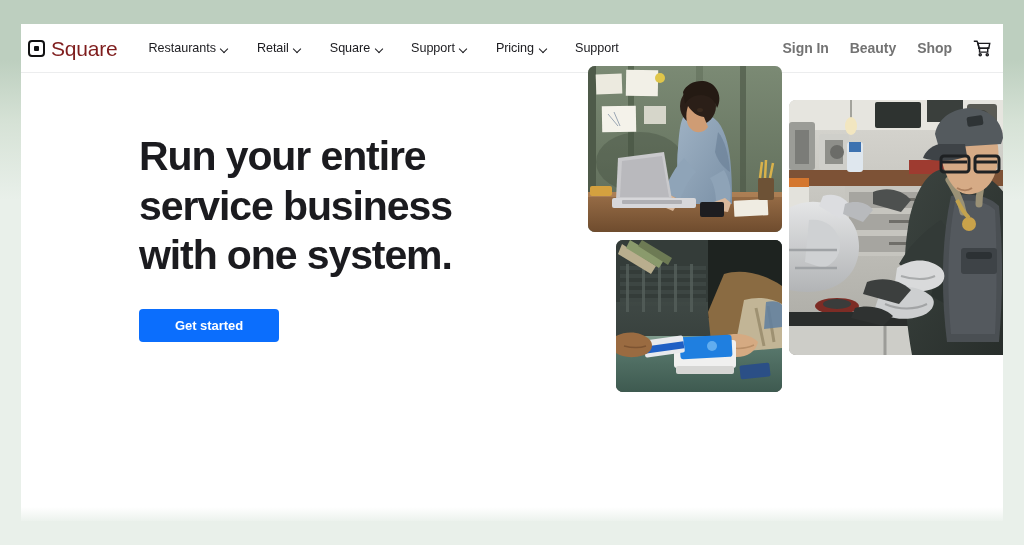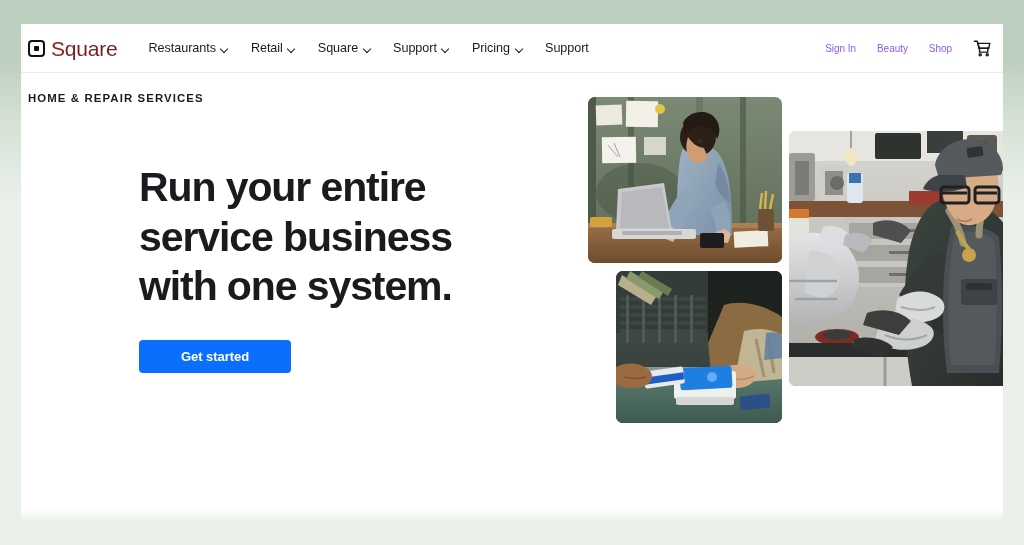--- a/index.html
+++ b/index.html
@@ -86,21 +86,21 @@
     font-size: 21px;
     font-weight: 500;
     color: #7f1d1d;
     letter-spacing: -0.2px;
     line-height: 1;
   }
 
   .nav-links {
     display: flex;
     align-items: center;
-    gap: 22px;
+    gap: 28px;
   }
   .nav-link {
     display: flex;
     align-items: center;
     gap: 5px;
     font-size: 12.6px;
     font-weight: 500;
     color: #1b1b1f;
     letter-spacing: -0.05px;
     cursor: pointer;
@@ -122,23 +122,23 @@
     transform: rotate(45deg);
   }
 
   .nav-right {
     margin-left: auto;
     display: flex;
     align-items: center;
     gap: 21px;
   }
   .nav-util {
-    font-size: 10px;
-    font-weight: 400;
-    color: #8b5cf6;
+    font-size: 14px;
+    font-weight: 700;
+    color: #737373;
     letter-spacing: -0.05px;
     cursor: pointer;
     white-space: nowrap;
   }
   #cart-icon {
     width: 19px; height: 19px;
     cursor: pointer;
     display: flex;
     align-items: center;
     justify-content: center;
@@ -182,21 +182,21 @@
     color: #3d3d44;
     letter-spacing: -0.1px;
     max-width: 285px;
   }
 
   #cta-get-started {
     margin-top: 28px;
     display: inline-flex;
     align-items: center;
     justify-content: center;
-    width: 152px;
+    width: 140px;
     height: 33px;
     background: #0b6efd;
     color: #ffffff;
     font-size: 13px;
     font-weight: 600;
     letter-spacing: -0.05px;
     border: none;
     border-radius: 4px;
     cursor: pointer;
     font-family: "Liberation Sans", sans-serif;
@@ -307,21 +307,20 @@
           <path d="M6.4 9.8l-1.2-5.2"></path>
           <path d="M6.4 9.8h9.8"></path>
           <path d="M6.9 9.8v4.0h8.6v-4.0"></path>
           <circle cx="7.6" cy="16.6" r="1.15"></circle>
           <circle cx="15.0" cy="16.6" r="1.15"></circle>
         </svg>
       </div>
     </div>
   </nav>
 
-  <div id="breadcrumb">HOME &amp; REPAIR SERVICES</div>
 
   <section id="hero">
 
     <div id="hero-copy">
       <h1 id="hero-title">Run your entire service business with one system.</h1>
       <button id="cta-get-started">Get started</button>
     </div>
 
     <div id="hero-media">
 

